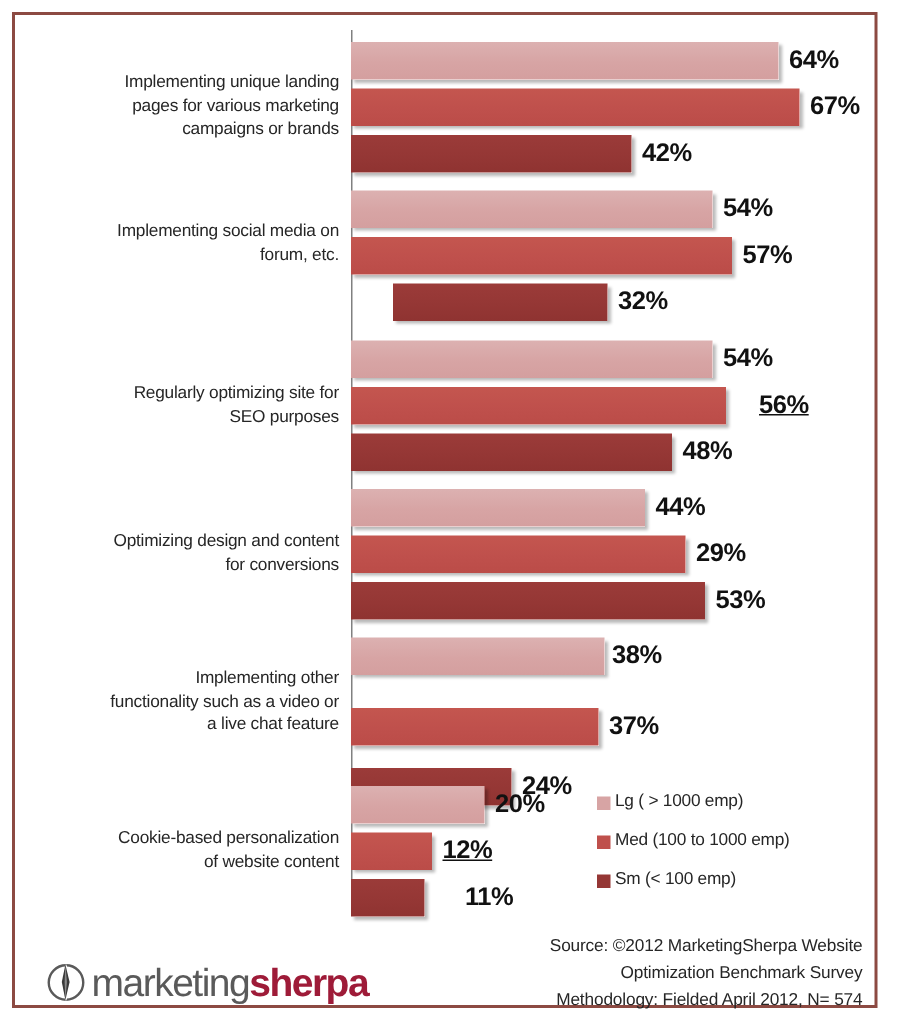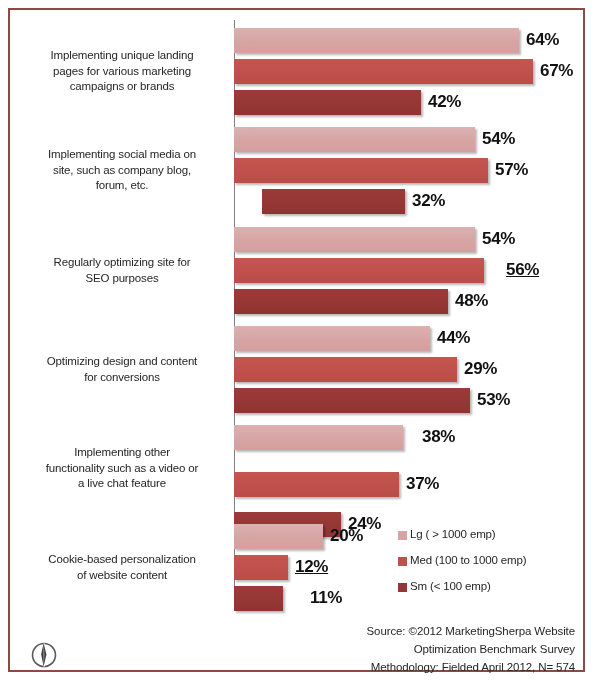--- a/index.html
+++ b/index.html
@@ -31,21 +31,21 @@
   }
   .group{
     position:absolute;
     left:0;
     width:573px;
   }
   .cat-label{
     position:absolute;
     left:8px;
     width:208px;
-    text-align:center;
+    text-align:right;
     font-size:11.5px;
     line-height:15.5px;
     color:#262626;
     letter-spacing:-0.15px;
   }
   .bar-row{
     position:absolute;
     left:224px;
     height:25px;
   }
@@ -147,21 +147,20 @@
             <div class="val" style="left: 306px;">67%</div>
           </div>
           <div class="bar-row" style="top: 80px; width: 340px;">
             <div class="bar s2" title="Sm (&lt; 100 emp): 42%" style="width: 187px;"></div>
             <div class="val" style="left: 194px;">42%</div>
           </div>
         </div>
         <div class="group" style="top: 0px;">
           <div class="cat-label" style="top: 137.25px;">
             <div>Implementing social media on</div>
-            <div>site, such as company blog,</div>
             <div>forum, etc.</div>
           </div>
           <div class="bar-row" style="top: 117px; width: 340px;">
             <div class="bar s0" title="Lg ( &gt; 1000 emp): 54%" style="width: 241px;"></div>
             <div class="val" style="left: 248px;">54%</div>
           </div>
           <div class="bar-row" style="top: 148px; width: 340px;">
             <div class="bar s1" title="Med (100 to 1000 emp): 57%" style="width: 254px;"></div>
             <div class="val" style="left: 261px;">57%</div>
           </div>
@@ -207,21 +206,21 @@
           </div>
         </div>
         <div class="group" style="top: 0px;">
           <div class="cat-label" style="top: 435.25px;">
             <div>Implementing other</div>
             <div>functionality such as a video or</div>
             <div>a live chat feature</div>
           </div>
           <div class="bar-row" style="top: 415px; width: 340px;">
             <div class="bar s0" title="Lg ( &gt; 1000 emp): 38%" style="width: 169px;"></div>
-            <div class="val" style="left: 188px;">38%</div>
+            <div class="val" style="left: 174px;">38%</div>
           </div>
           <div class="bar-row" style="top: 462px; width: 340px;">
             <div class="bar s1" title="Med (100 to 1000 emp): 37%" style="width: 165px;"></div>
             <div class="val" style="left: 172px;">37%</div>
           </div>
           <div class="bar-row" style="top: 502px; width: 340px;">
             <div class="bar s2" title="Sm (&lt; 100 emp): 24%" style="width: 107px;"></div>
             <div class="val" style="left: 114px;">24%</div>
           </div>
         </div>
@@ -269,15 +268,18 @@
 
   <div id="logo">
     <div id="logo-mark">
       <svg width="32" height="32" viewBox="0 0 32 32" aria-hidden="true">
         <circle cx="16" cy="16" r="11.5" fill="none" stroke="#5a5a5a" stroke-width="1.6"></circle>
         <path d="M16 3.5 L20.6 16 L16 28.5 L11.4 16 Z" fill="#ffffff"></path>
         <path d="M15.6 4 L18.4 15.6 L15.6 27.6 L13.2 15.6 Z" fill="#3a3a3a"></path>
         <path d="M15.6 4 L16.6 15.6 L15.6 27.6 L15.1 15.6 Z" fill="#8a8a8a"></path>
       </svg>
     </div>
+    <div id="logo-text">
+      <span class="lt-marketing">marketing</span><span class="lt-sherpa">sherpa</span>
+    </div>
   </div>
 
 </div>
 
 </body></html>

